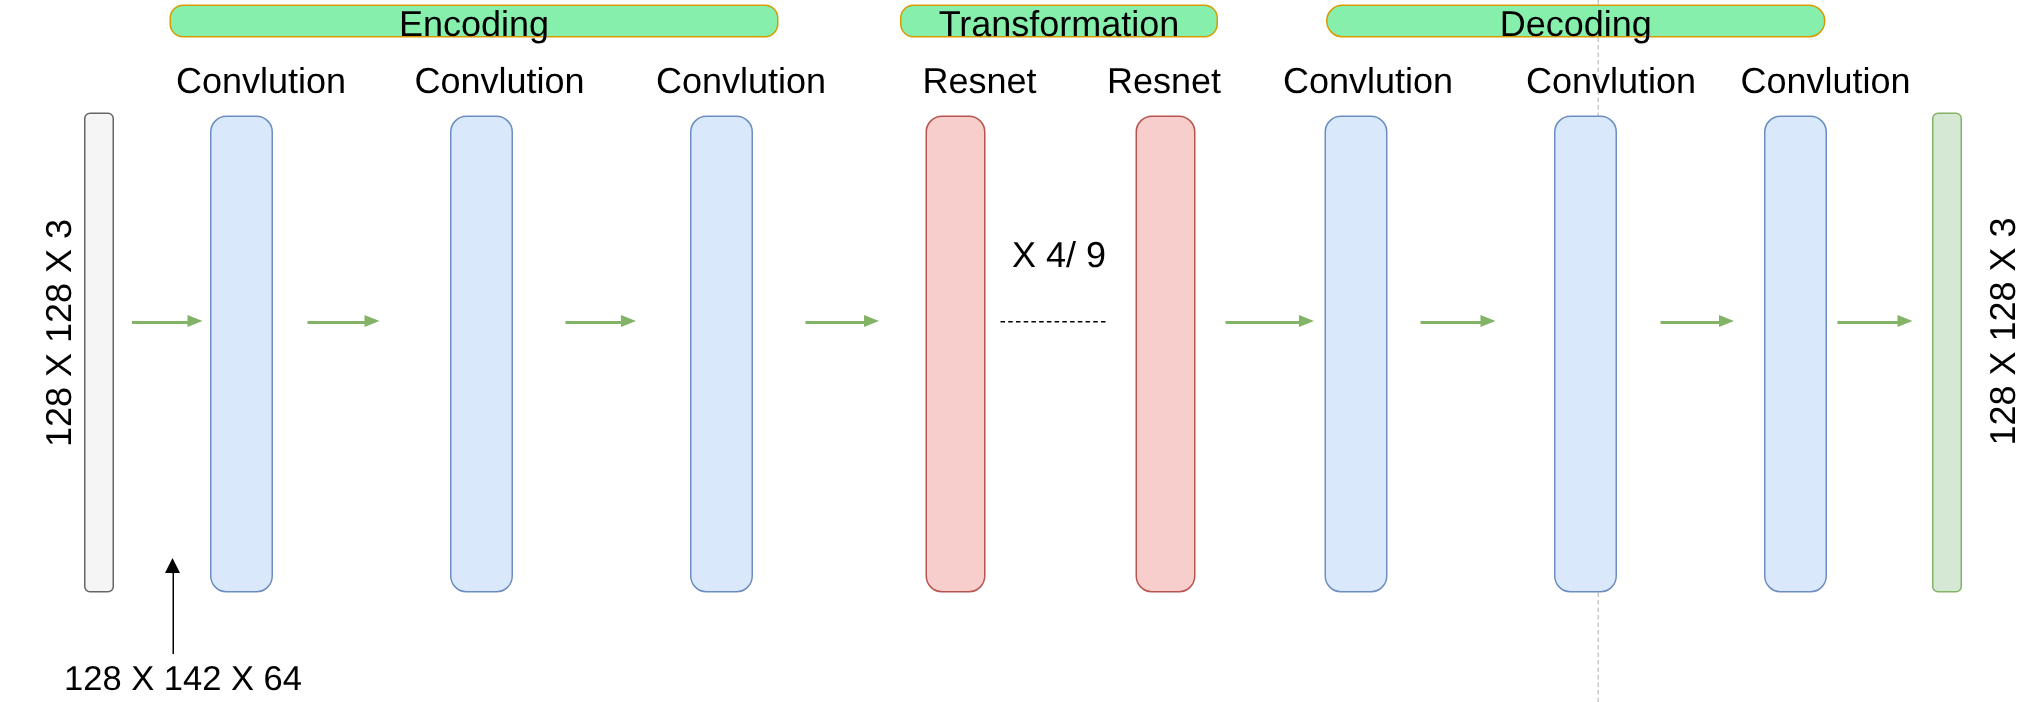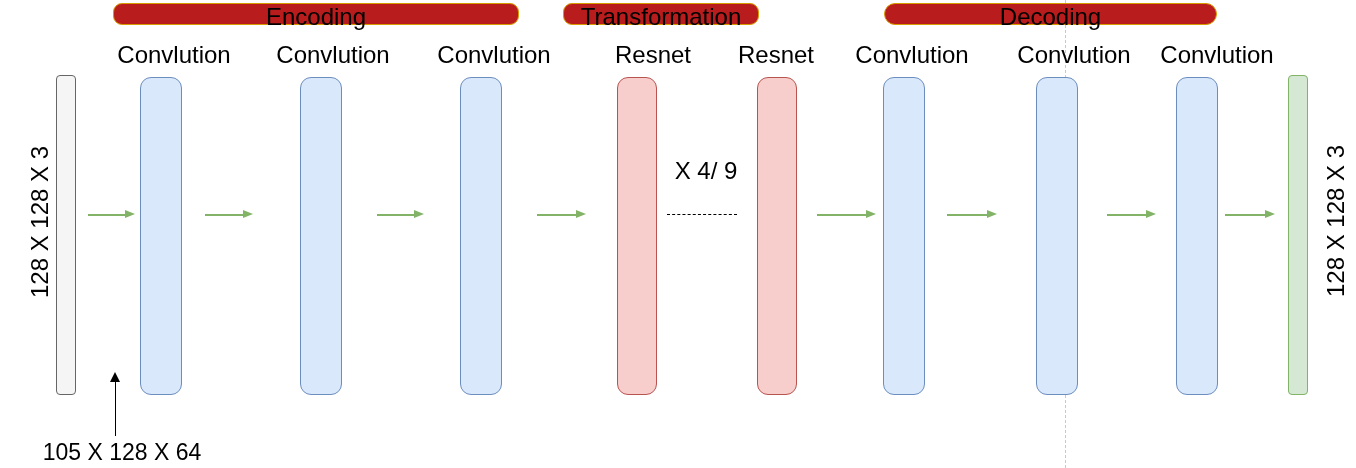--- a/index.html
+++ b/index.html
@@ -6,25 +6,25 @@
   .canvas{
     position:relative;width:1356px;height:468px;background:#ffffff;
     font-family:"Liberation Sans", sans-serif;color:#000;overflow:hidden;
   }
   
   .vguide{position:absolute;top:0;height:468px;width:0;border-left:1.4px dashed #c9c9c9;z-index:0;}
 
   
   .section-header{
     position:absolute;top:3px;height:22px;box-sizing:border-box;
-    background:#b91c1c;border:1.4px solid #d79b00;border-radius:9px;
+    background:#86efac;border:1.4px solid #d79b00;border-radius:9px;
     text-align:center;font-size:24px;line-height:25px;z-index:2;overflow:visible;white-space:nowrap;
   }
   .sh-encoding{left:113px;width:406px;}
-  .sh-transformation{left:563px;width:196px;}
+  .sh-transformation{left:600px;width:212px;}
   .sh-decoding{left:884px;width:333px;border-radius:11px;}
 
   
   .layer-label{
     position:absolute;top:41px;transform:translateX(-50%);
     font-size:24px;white-space:nowrap;z-index:1;margin-left:17px;
   }
 
   
   .bar{position:absolute;box-sizing:border-box;z-index:2;}
@@ -115,15 +115,15 @@
   <div class="arrow a8"></div>
 
   <div class="repeat-label">X 4/ 9</div>
   <div class="resnet-dash"></div>
 
   <div class="rot-label rot-input">128 X 128 X 3</div>
   <div class="rot-label rot-output">128 X 128 X 3</div>
 
   <div class="bottom-arrow-shaft"></div>
   <div class="bottom-arrow-head"></div>
-  <div class="bottom-text">105 X 128 X 64</div>
+  <div class="bottom-text">128 X 142 X 64</div>
 
 </div>
 
 </body></html>

